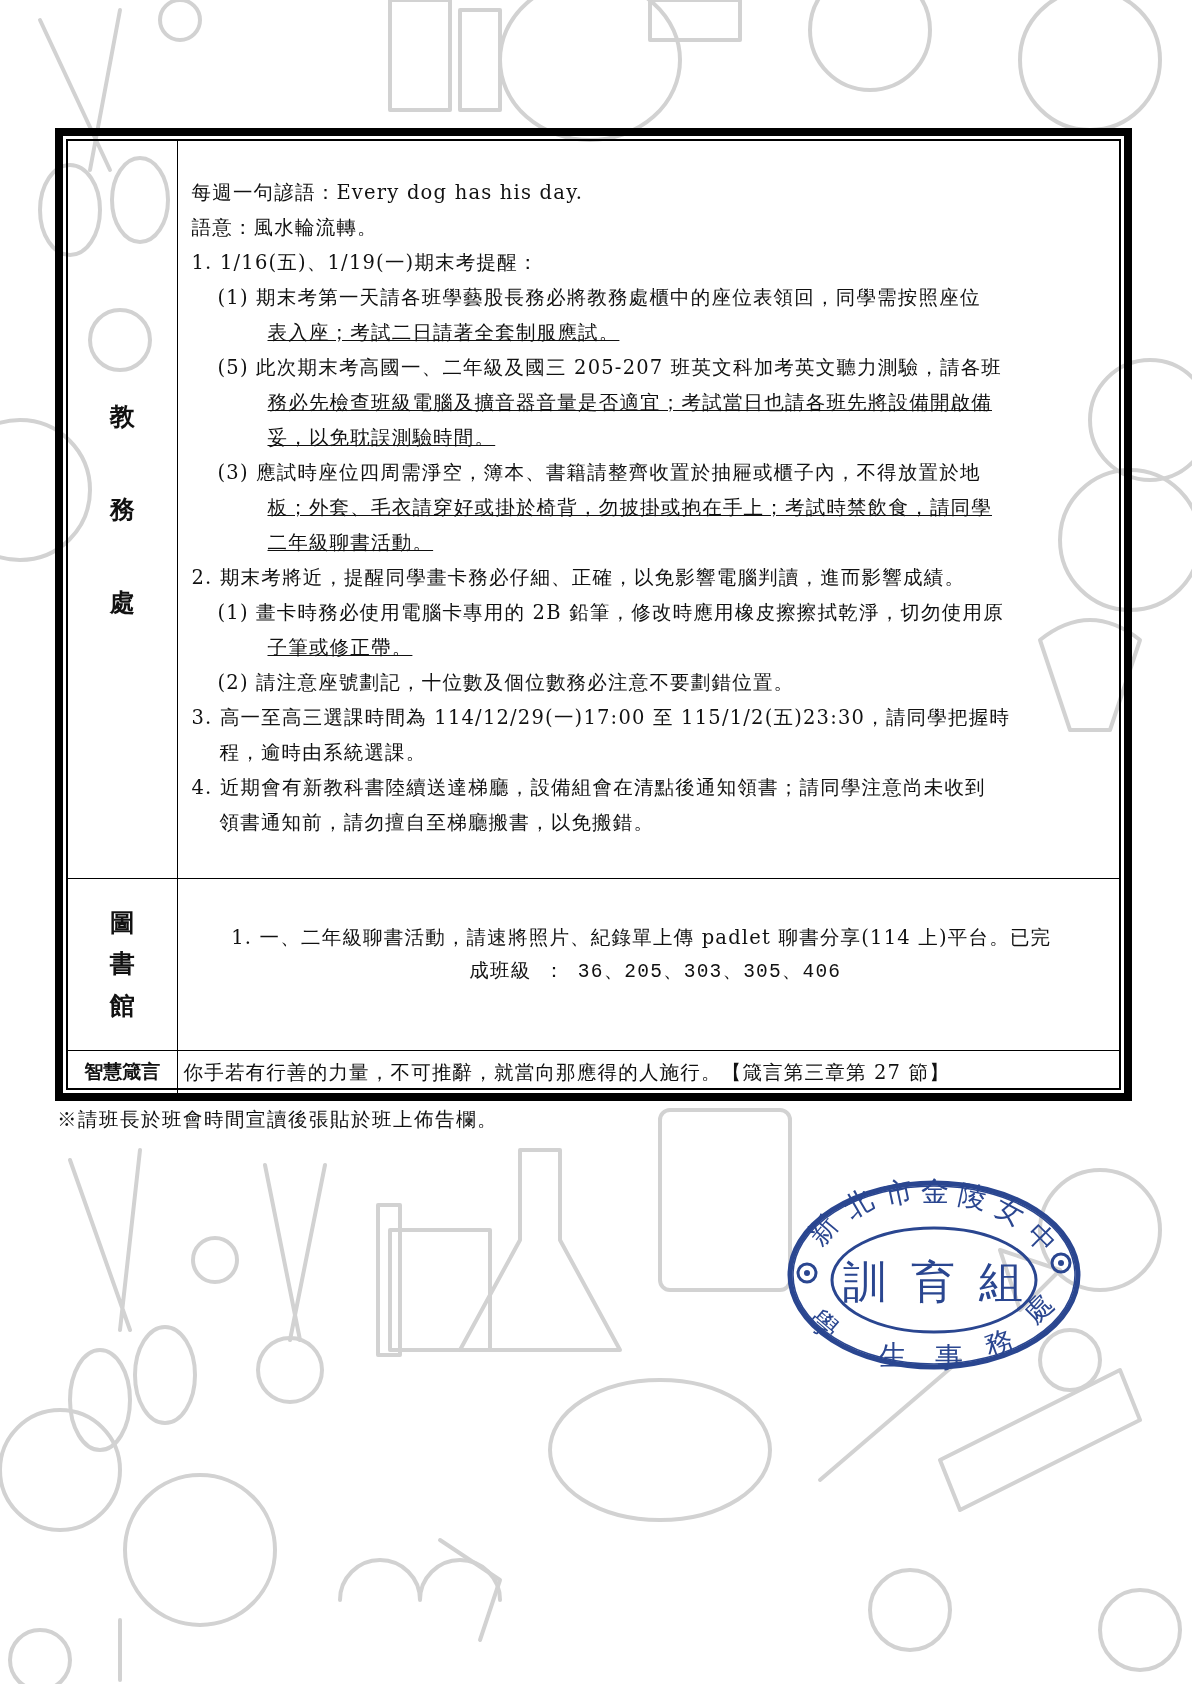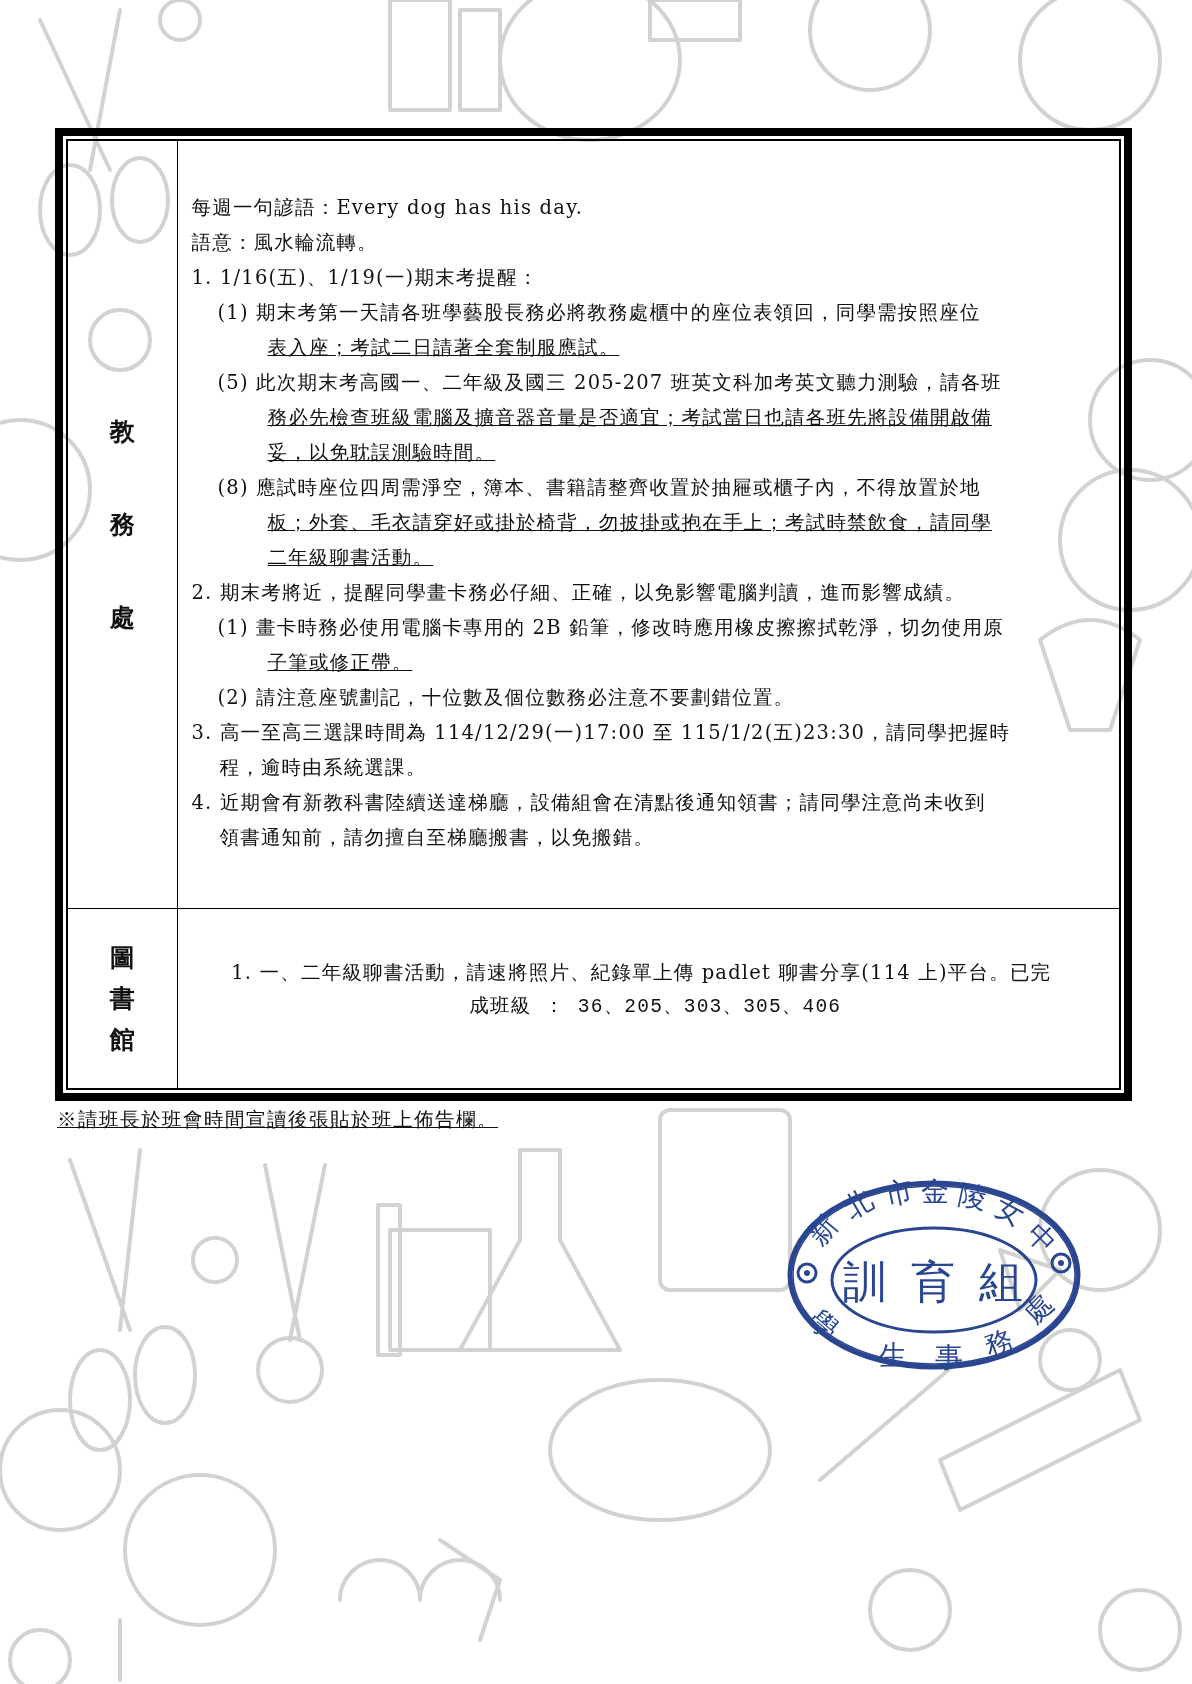--- a/index.html
+++ b/index.html
@@ -38,21 +38,21 @@
     .ind2-sub { padding-left: 28px; }
     .ind-lib { padding-left: 28px; font-family: Liberation Mono, monospace; }
 
     .row-main { height: 737px; }
     .row-lib { height: 172px; }
     .row-lib .content { padding-top: 0; text-align: center; }
     .row-wisdom { height: 44px; }
     .wisdom-head { font-size: 19px; letter-spacing: 0; }
     .wisdom-text { padding: 0 6px; font-size: 19.5px; letter-spacing: 1.2px; white-space: nowrap; }
 
-    .footnote { position: absolute; left: 57px; top: 1106px; font-size: 19.5px; letter-spacing: 1.5px; z-index: 1; text-decoration: underline; }
+    .footnote { position: absolute; left: 57px; top: 1106px; font-size: 19.5px; letter-spacing: 1.5px; z-index: 1; }
 
     .stamp { position: absolute; left: 785px; top: 1175px; width: 298px; height: 200px; z-index: 2; }
     .stamp text { font-family: "DejaVu Serif", serif; fill: #2a4690; }
   </style>
 </head>
 <body>
 
 <svg class="doodles" viewBox="0 0 1192 1684">
 
   <g>
@@ -116,21 +116,21 @@
         <td class="content">
           <span class="line">每週一句諺語：Every dog has his day.</span>
           <span class="line">語意：風水輪流轉。</span>
 
           <span class="line">1. 1/16(五)、1/19(一)期末考提醒：</span>
           <span class="line ind1">(1) 期末考第一天請各班學藝股長務必將教務處櫃中的座位表領回，同學需按照座位</span>
           <span class="line ind1-sub">表入座；考試二日請著全套制服應試。</span>
           <span class="line ind1">(5) 此次期末考高國一、二年級及國三 205-207 班英文科加考英文聽力測驗，請各班</span>
           <span class="line ind1-sub">務必先檢查班級電腦及擴音器音量是否適宜；考試當日也請各班先將設備開啟備</span>
           <span class="line ind1-sub">妥，以免耽誤測驗時間。</span>
-          <span class="line ind1">(8) 應試時座位四周需淨空，簿本、書籍請整齊收置於抽屜或櫃子內，不得放置於地</span>
+          <span class="line ind1">(3) 應試時座位四周需淨空，簿本、書籍請整齊收置於抽屜或櫃子內，不得放置於地</span>
           <span class="line ind1-sub">板；外套、毛衣請穿好或掛於椅背，勿披掛或抱在手上；考試時禁飲食，請同學</span>
           <span class="line ind1-sub">二年級聊書活動。</span>
 
           <span class="line">2. 期末考將近，提醒同學畫卡務必仔細、正確，以免影響電腦判讀，進而影響成績。</span>
           <span class="line ind1">(1) 畫卡時務必使用電腦卡專用的 2B 鉛筆，修改時應用橡皮擦擦拭乾淨，切勿使用原</span>
           <span class="line ind1-sub">子筆或修正帶。</span>
           <span class="line ind1">(2) 請注意座號劃記，十位數及個位數務必注意不要劃錯位置。</span>
 
           <span class="line">3. 高一至高三選課時間為 114/12/29(一)17:00 至 115/1/2(五)23:30，請同學把握時</span>
           <span class="line ind2-sub">程，逾時由系統選課。</span>
@@ -144,20 +144,24 @@
           <div class="vtext tight">
             <span>圖</span>
             <span>書</span>
             <span>館</span>
           </div>
         </td>
         <td class="content">
           <span class="line">1. 一、二年級聊書活動，請速將照片、紀錄單上傳 padlet 聊書分享(114 上)平台。已完</span>
           <span class="line ind-lib">成班級 ： 36、205、303、305、406</span>
         </td>
+      </tr>
+      <tr class="row-wisdom">
+        <td class="col-head wisdom-head">智慧箴言</td>
+        <td class="wisdom-text">你手若有行善的力量，不可推辭，就當向那應得的人施行。【箴言第三章第 27 節】</td>
       </tr>
     </tbody>
       </table>
   </div>
 </div>
 
 <div class="footnote">※請班長於班會時間宣讀後張貼於班上佈告欄。</div>
 
 <svg class="stamp" viewBox="0 0 298 200">
   <ellipse cx="149" cy="100" rx="144" ry="92" fill="none" stroke="#2a4690" stroke-width="5"></ellipse>

